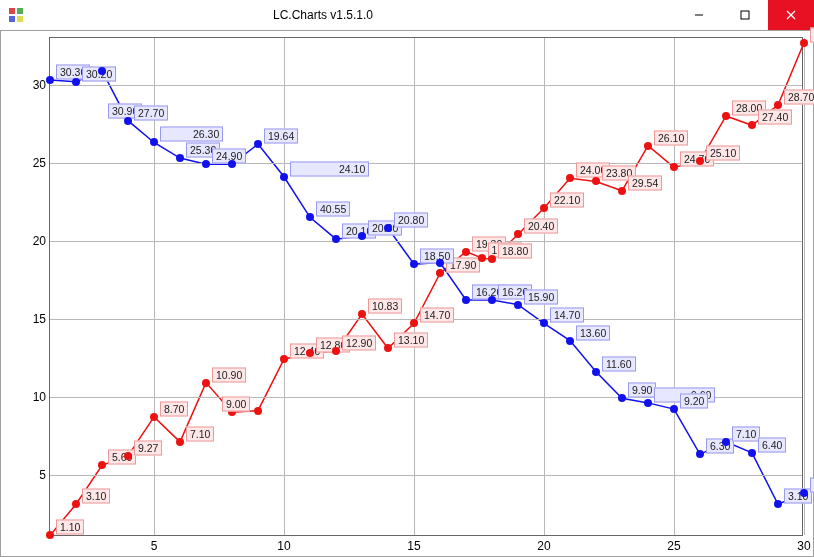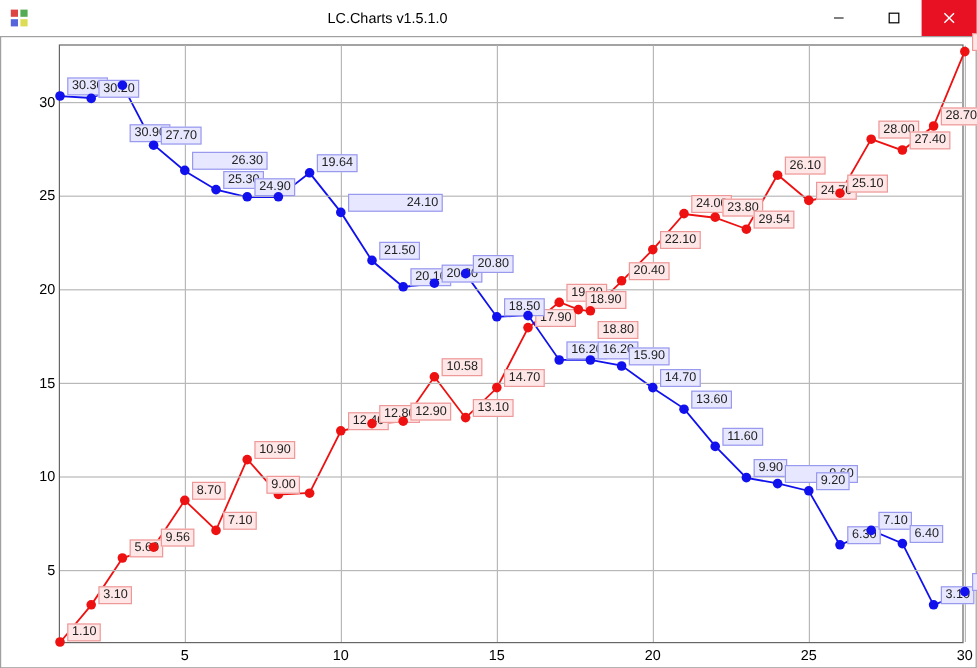--- a/index.html
+++ b/index.html
@@ -87,50 +87,50 @@
       <div class="tick-y" style="top: 124.75px;">25</div>
       <div class="grid-line h" style="top: 46.7812px;"></div>
       <div class="tick-y" style="top: 46.7812px;">30</div>
       <div class="dot red" style="left: 0px; top: 497.441px;"></div>
       <div class="lbl red" style="left: 6px; top: 489.441px;">1.10</div>
       <div class="dot red" style="left: 26px; top: 466.253px;"></div>
       <div class="lbl red" style="left: 32px; top: 458.253px;">3.10</div>
       <div class="dot red" style="left: 52px; top: 427.269px;"></div>
       <div class="lbl red" style="left: 58px; top: 419.269px;">5.60</div>
       <div class="dot red" style="left: 78px; top: 417.913px;"></div>
-      <div class="lbl red" style="left: 84px; top: 409.913px;">9.56</div>
+      <div class="lbl red" style="left: 84px; top: 409.913px;">9.27</div>
       <div class="dot red" style="left: 104px; top: 378.928px;"></div>
       <div class="lbl red" style="left: 110px; top: 370.928px;">8.70</div>
       <div class="dot red" style="left: 130px; top: 403.878px;"></div>
       <div class="lbl red" style="left: 136px; top: 395.878px;">7.10</div>
       <div class="dot red" style="left: 156px; top: 344.622px;"></div>
       <div class="lbl red" style="left: 162px; top: 336.622px;">10.90</div>
       <div class="dot red" style="left: 182px; top: 374.25px;"></div>
       <div class="lbl red" style="left: 172px; top: 366.25px;">9.00</div>
       <div class="dot red" style="left: 208px; top: 372.691px;"></div>
       <div class="dot red" style="left: 234px; top: 321.231px;"></div>
       <div class="lbl red" style="left: 240px; top: 313.231px;">12.40</div>
       <div class="dot red" style="left: 260px; top: 314.994px;"></div>
       <div class="lbl red" style="left: 266px; top: 306.994px;">12.80</div>
       <div class="dot red" style="left: 286px; top: 313.434px;"></div>
       <div class="lbl red" style="left: 292px; top: 305.434px;">12.90</div>
       <div class="dot red" style="left: 312px; top: 276.009px;"></div>
-      <div class="lbl red" style="left: 318px; top: 268.009px;">10.58</div>
+      <div class="lbl red" style="left: 318px; top: 268.009px;">10.83</div>
       <div class="dot red" style="left: 338px; top: 310.316px;"></div>
       <div class="lbl red" style="left: 344px; top: 302.316px;">13.10</div>
       <div class="dot red" style="left: 364px; top: 285.366px;"></div>
       <div class="lbl red" style="left: 370px; top: 277.366px;">14.70</div>
       <div class="dot red" style="left: 390px; top: 235.466px;"></div>
       <div class="lbl red" style="left: 396px; top: 227.466px;">17.90</div>
       <div class="dot red" style="left: 416px; top: 213.634px;"></div>
       <div class="lbl red" style="left: 422px; top: 205.634px;">19.30</div>
       <div class="dot red" style="left: 431.6px; top: 219.872px;"></div>
       <div class="lbl red" style="left: 437.6px; top: 211.872px;">18.90</div>
       <div class="dot red" style="left: 442px; top: 221.431px;"></div>
-      <div class="lbl red" style="left: 448px; top: 213.431px; margin-top: 24px;">18.80</div>
+      <div class="lbl red" style="left: 448px; top: 213.431px;">18.80</div>
       <div class="dot red" style="left: 468px; top: 196.481px;"></div>
       <div class="lbl red" style="left: 474px; top: 188.481px;">20.40</div>
       <div class="dot red" style="left: 494px; top: 169.972px;"></div>
       <div class="lbl red" style="left: 500px; top: 161.972px;">22.10</div>
       <div class="dot red" style="left: 520px; top: 140.344px;"></div>
       <div class="lbl red" style="left: 526px; top: 132.344px;">24.00</div>
       <div class="dot red" style="left: 546px; top: 143.462px;"></div>
       <div class="lbl red" style="left: 552px; top: 135.462px;">23.80</div>
       <div class="dot red" style="left: 572px; top: 152.819px;"></div>
       <div class="lbl red" style="left: 578px; top: 144.819px;">29.54</div>
@@ -161,21 +161,21 @@
       <div class="dot blue" style="left: 130px; top: 120.072px;"></div>
       <div class="lbl blue" style="left: 136px; top: 112.072px;">25.30</div>
       <div class="dot blue" style="left: 156px; top: 126.309px;"></div>
       <div class="lbl blue" style="left: 162px; top: 118.309px;">24.90</div>
       <div class="dot blue" style="left: 182px; top: 126.309px;"></div>
       <div class="dot blue" style="left: 208px; top: 106.037px;"></div>
       <div class="lbl blue" style="left: 214px; top: 98.0375px;">19.64</div>
       <div class="dot blue" style="left: 234px; top: 138.784px;"></div>
       <div class="lbl blue" style="left: 240px; top: 130.784px; padding-left: 48px;">24.10</div>
       <div class="dot blue" style="left: 260px; top: 179.328px;"></div>
-      <div class="lbl blue" style="left: 266px; top: 171.328px;">21.50</div>
+      <div class="lbl blue" style="left: 266px; top: 171.328px;">40.55</div>
       <div class="dot blue" style="left: 286px; top: 201.159px;"></div>
       <div class="lbl blue" style="left: 292px; top: 193.159px;">20.10</div>
       <div class="dot blue" style="left: 312px; top: 198.041px;"></div>
       <div class="lbl blue" style="left: 318px; top: 190.041px;">20.30</div>
       <div class="dot blue" style="left: 338px; top: 190.244px;"></div>
       <div class="lbl blue" style="left: 344px; top: 182.244px;">20.80</div>
       <div class="dot blue" style="left: 364px; top: 226.109px;"></div>
       <div class="lbl blue" style="left: 370px; top: 218.109px;">18.50</div>
       <div class="dot blue" style="left: 390px; top: 224.55px;"></div>
       <div class="dot blue" style="left: 416px; top: 261.975px;"></div>

